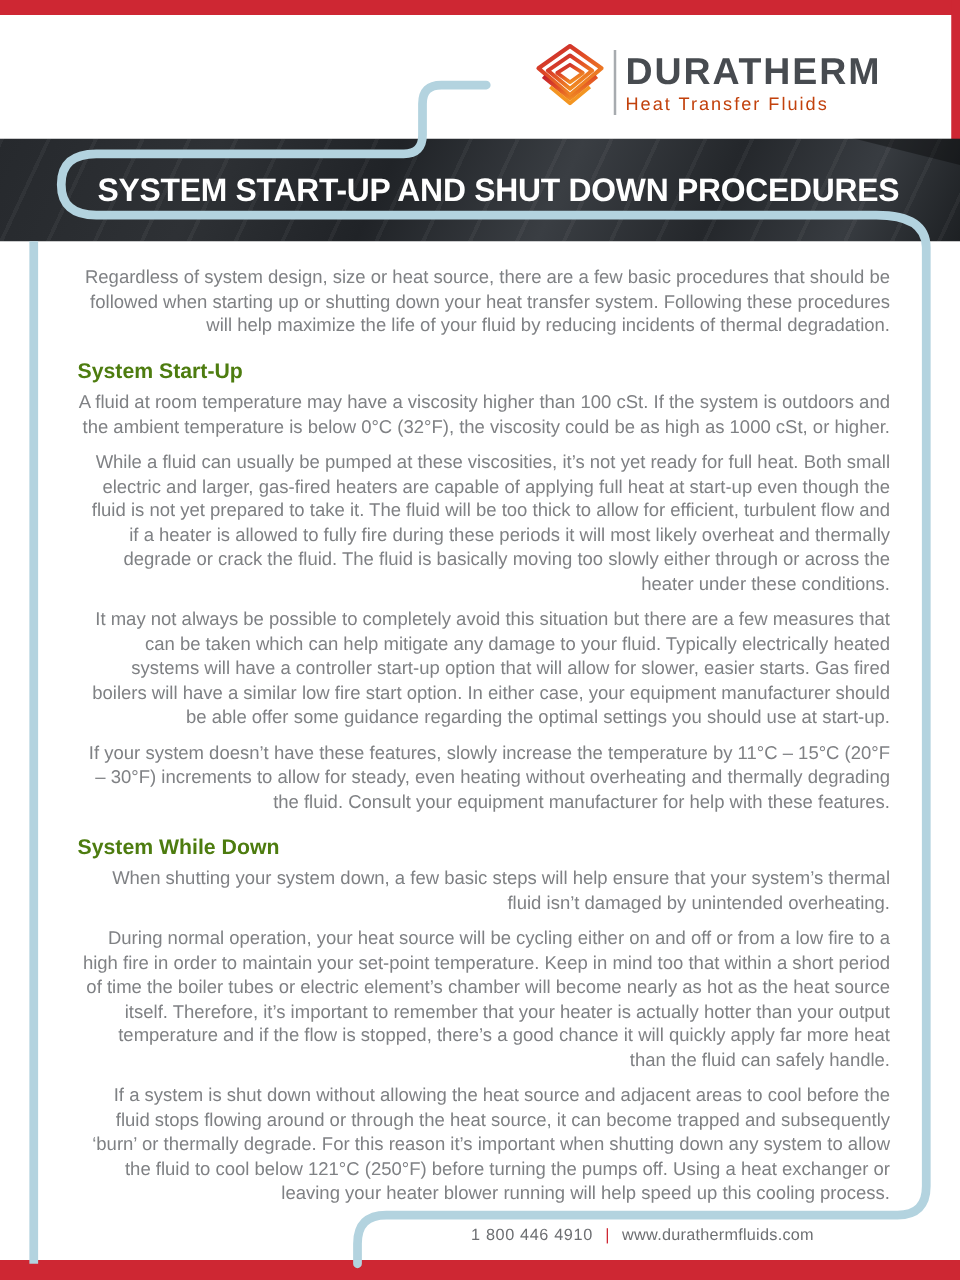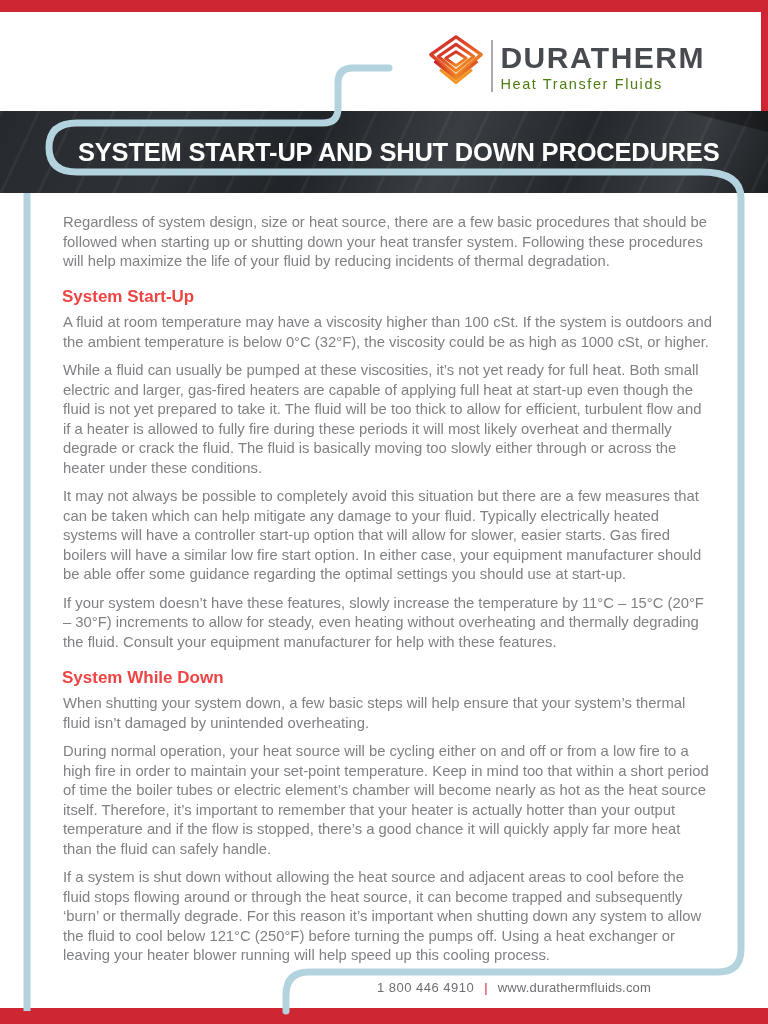--- a/index.html
+++ b/index.html
@@ -11,21 +11,21 @@
   .top-red-bar{position:absolute;left:0;top:0;width:768px;height:12px;background:#ce2733;}
   .right-red-strip{position:absolute;left:761px;top:0;width:7px;height:112px;background:#ce2733;}
   .bottom-red-bar{position:absolute;left:0;top:1008px;width:768px;height:16px;background:#ce2733;}
 
   
   .logo-wrap{position:absolute;top:34px;right:63px;display:flex;align-items:flex-end;gap:7px;}
   .logo-icon{width:56px;height:58px;flex:0 0 auto;}
   .logo-divider{width:2px;height:52px;background:#a7abaf;}
   .logo-text{display:flex;flex-direction:column;justify-content:center;}
   .logo-name{font-size:30px;font-weight:bold;letter-spacing:1.5px;color:#474b50;line-height:1.05;}
-  .logo-tagline{font-size:14.5px;letter-spacing:1.6px;color:#4d7c0f;margin-top:3px;}
+  .logo-tagline{font-size:14.5px;letter-spacing:1.6px;color:#c2410c;margin-top:3px;}
 
   
   .banner{
     position:absolute;left:0;top:111px;width:768px;height:82px;overflow:hidden;
     background:
       repeating-linear-gradient(115deg, rgba(255,255,255,0.045) 0 3px, rgba(0,0,0,0) 3px 34px),
       linear-gradient(115deg,#26292d 0%,#2e3135 22%,#202327 40%,#3a3e43 58%,#24272b 74%,#383c41 88%,#1d2023 100%);
   }
   .banner::after{ 
     content:"";position:absolute;left:40%;top:-40px;width:120%;height:60px;
@@ -39,23 +39,23 @@
   }
 
   
   .blue-line-svg{position:absolute;left:0;top:0;width:768px;height:1024px;z-index:4;pointer-events:none;}
 
   
   .content{
     position:absolute;left:62px;top:213px;width:650px;z-index:3;
     color:#7f8184;font-size:14.8px;line-height:1.32;
   }
-  .content p{margin:0 0 9px 1px;}
+  .content p{margin:0 0 9px 1px;text-align:right;}
   .section-heading{
-    color:#ef4444;font-size:17px;font-weight:bold;margin:14px 0 5px 0;
+    color:#4d7c0f;font-size:17px;font-weight:bold;margin:14px 0 5px 0;
   }
 
   
   .footer{
     position:absolute;left:288px;top:980px;width:452px;z-index:3;
     text-align:center;font-size:13px;color:#6d6f72;white-space:nowrap;
   }
   .footer .phone{letter-spacing:0.5px;}
   .footer .sep{color:#ce2733;margin:0 10px;}
   .footer .site{letter-spacing:0.2px;}

